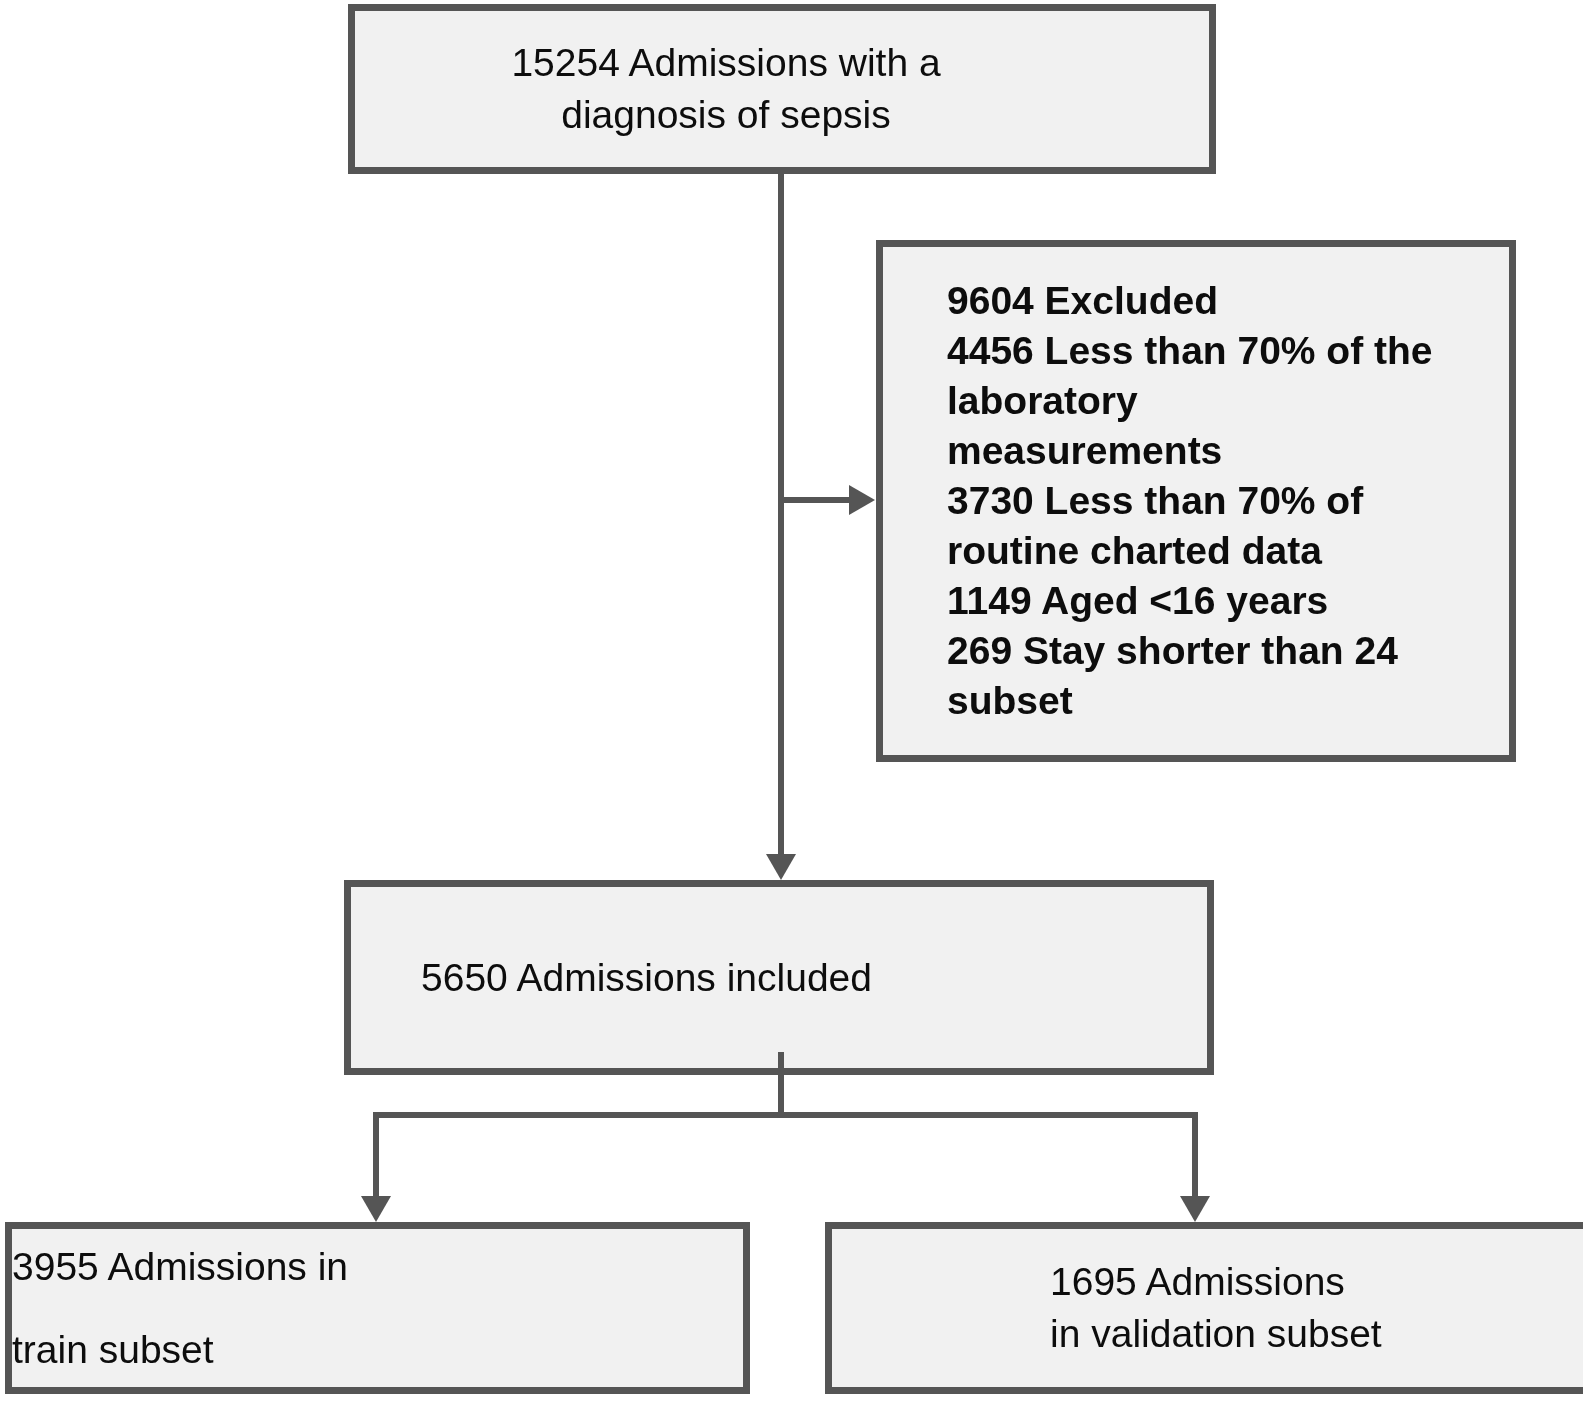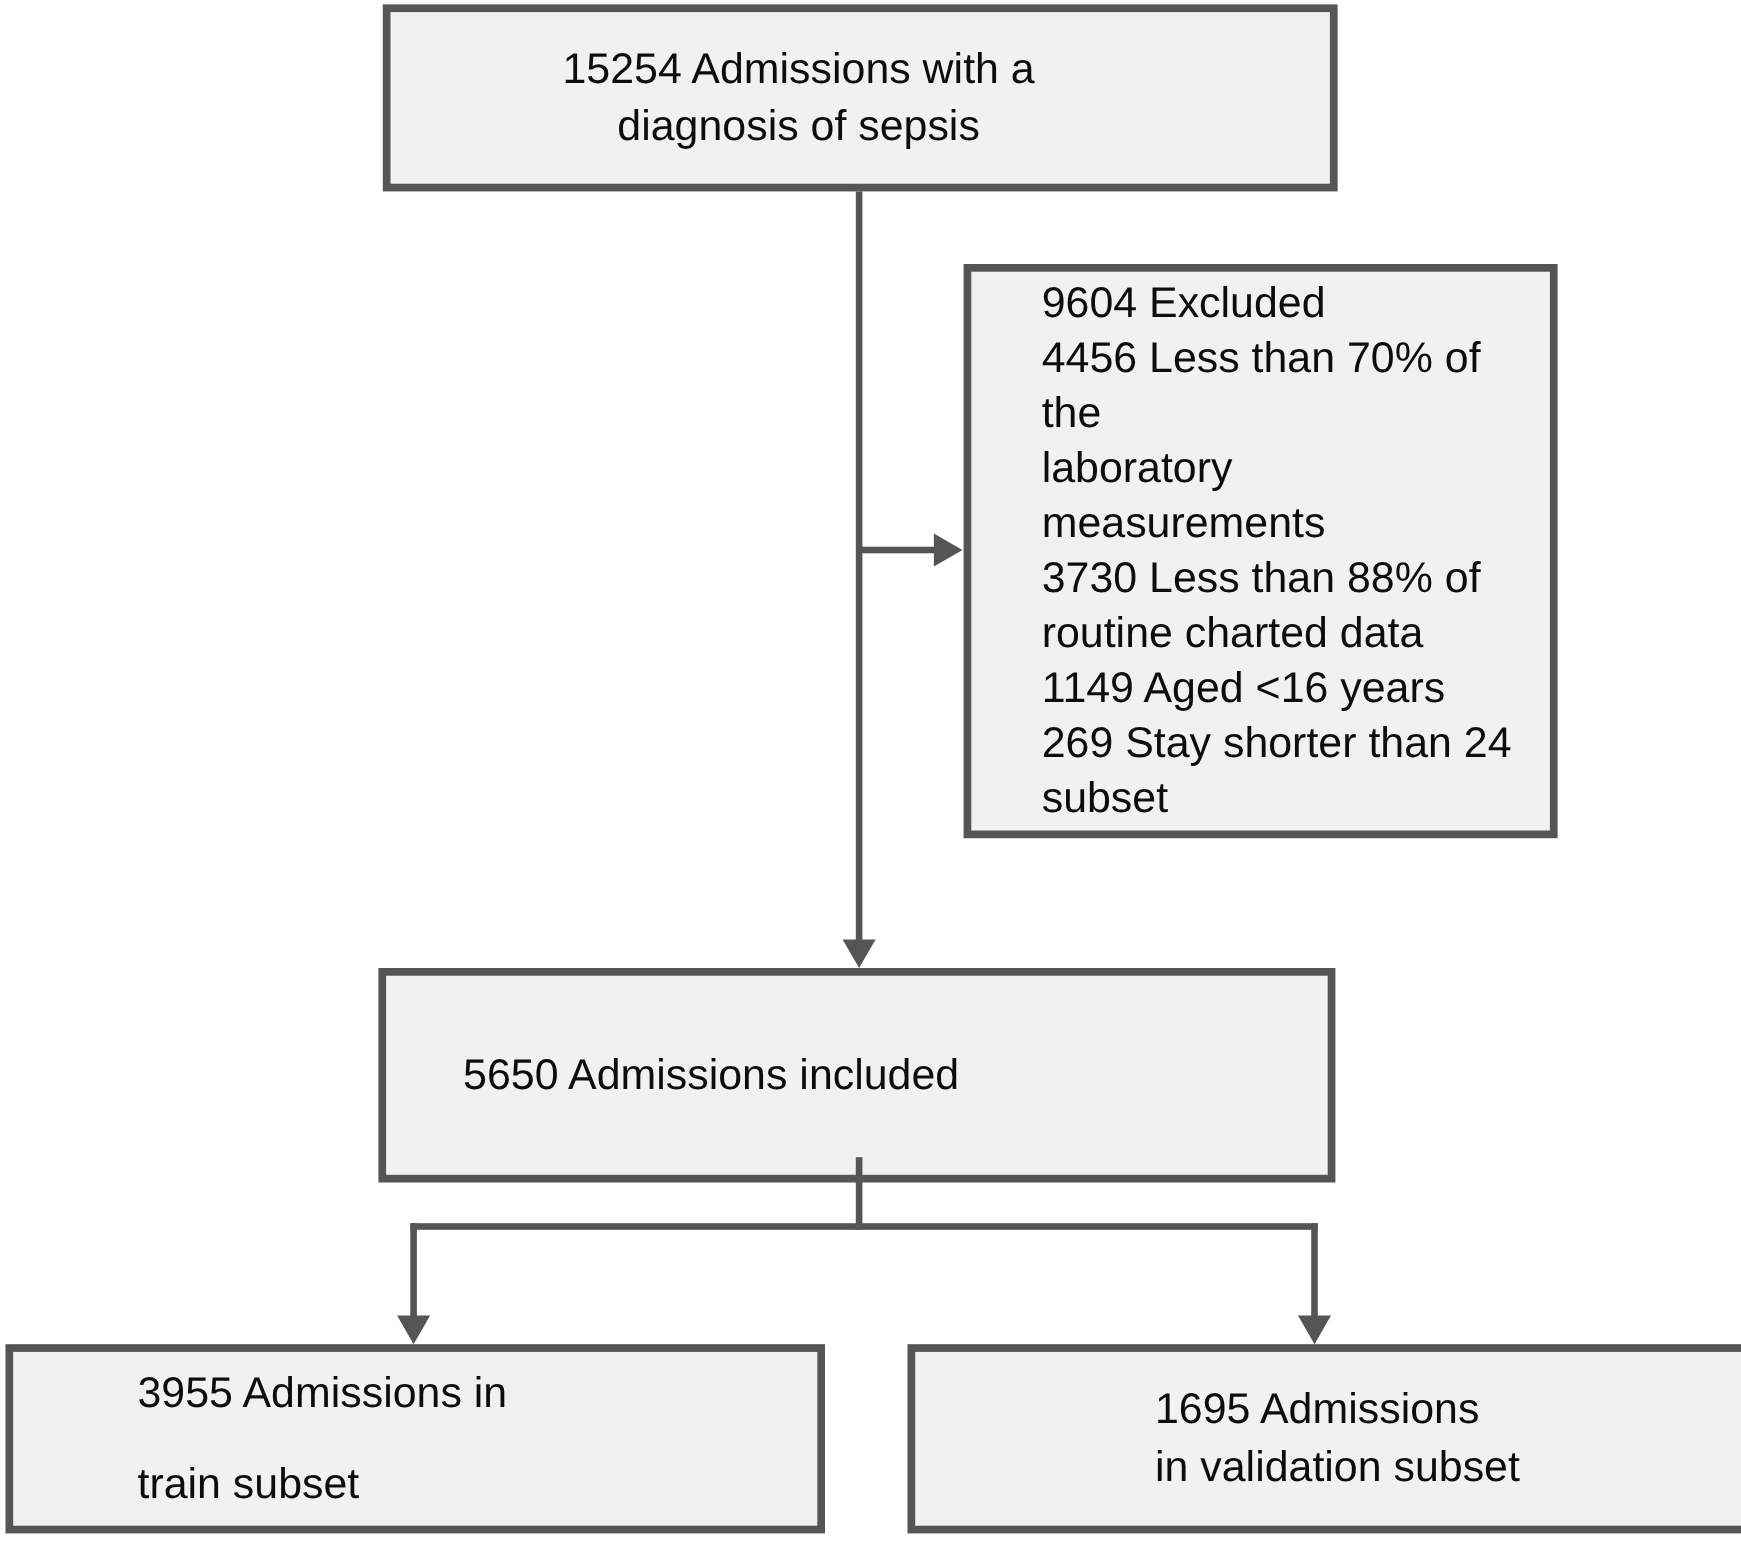--- a/index.html
+++ b/index.html
@@ -30,23 +30,23 @@
     border-top:26px solid var(--line,#555555);
   }
   .arrow.right{
     border-top:15px solid transparent;
     border-bottom:15px solid transparent;
     border-left:26px solid var(--line,#555555);
   }
 
   
   #n-total      {left:348px; top:4px;    width:868px; height:170px; text-align:center; padding-right:112px;}
-  #n-excluded   {left:876px; top:240px;  width:540px; height:522px; padding-left:64px;  line-height:50px;}
+  #n-excluded   {left:876px; top:240px;  width:640px; height:522px; padding-left:64px;  line-height:50px;font-weight:bold;}
   #n-included   {left:344px; top:880px;  width:870px; height:195px; padding-left:70px;}
-  #n-train      {left:5px;   top:1222px; width:745px; height:172px; padding-left:113px;gap:31px;}
+  #n-train      {left:5px;   top:1222px; width:745px; height:172px; gap:31px;}
   #n-validation {left:825px; top:1222px; width:897px; height:172px; padding-left:218px;}
 
   
   #c-main-v     {left:778px;  top:174px;  width:6px;   height:682px;}
   #a-included   {left:766px;  top:854px;}
   #c-branch-h   {left:781px;  top:497px;  width:70px;  height:6px;}
   #a-excluded   {left:849px;  top:485px;}
   #c-mid-v      {left:778px;  top:1052px; width:6px;   height:66px;}
   #c-split-h    {left:373px;  top:1112px; width:825px; height:6px;}
   #c-left-v     {left:373px;  top:1112px; width:6px;   height:86px;}
@@ -70,21 +70,21 @@
 
   <div class="hline" id="c-branch-h"></div>
 
   <div class="arrow right" id="a-excluded"></div>
 
   <div class="node" id="n-excluded">
       <div>9604 Excluded</div>
       <div>4456 Less than 70% of the</div>
       <div>laboratory</div>
       <div>measurements</div>
-      <div>3730 Less than 88% of</div>
+      <div>3730 Less than 70% of</div>
       <div>routine charted data</div>
       <div>1149 Aged &lt;16 years</div>
       <div>269 Stay shorter than 24</div>
       <div>subset</div>
     </div>
 
   <div class="node" id="n-included">
       <div>5650 Admissions included</div>
     </div>
 

